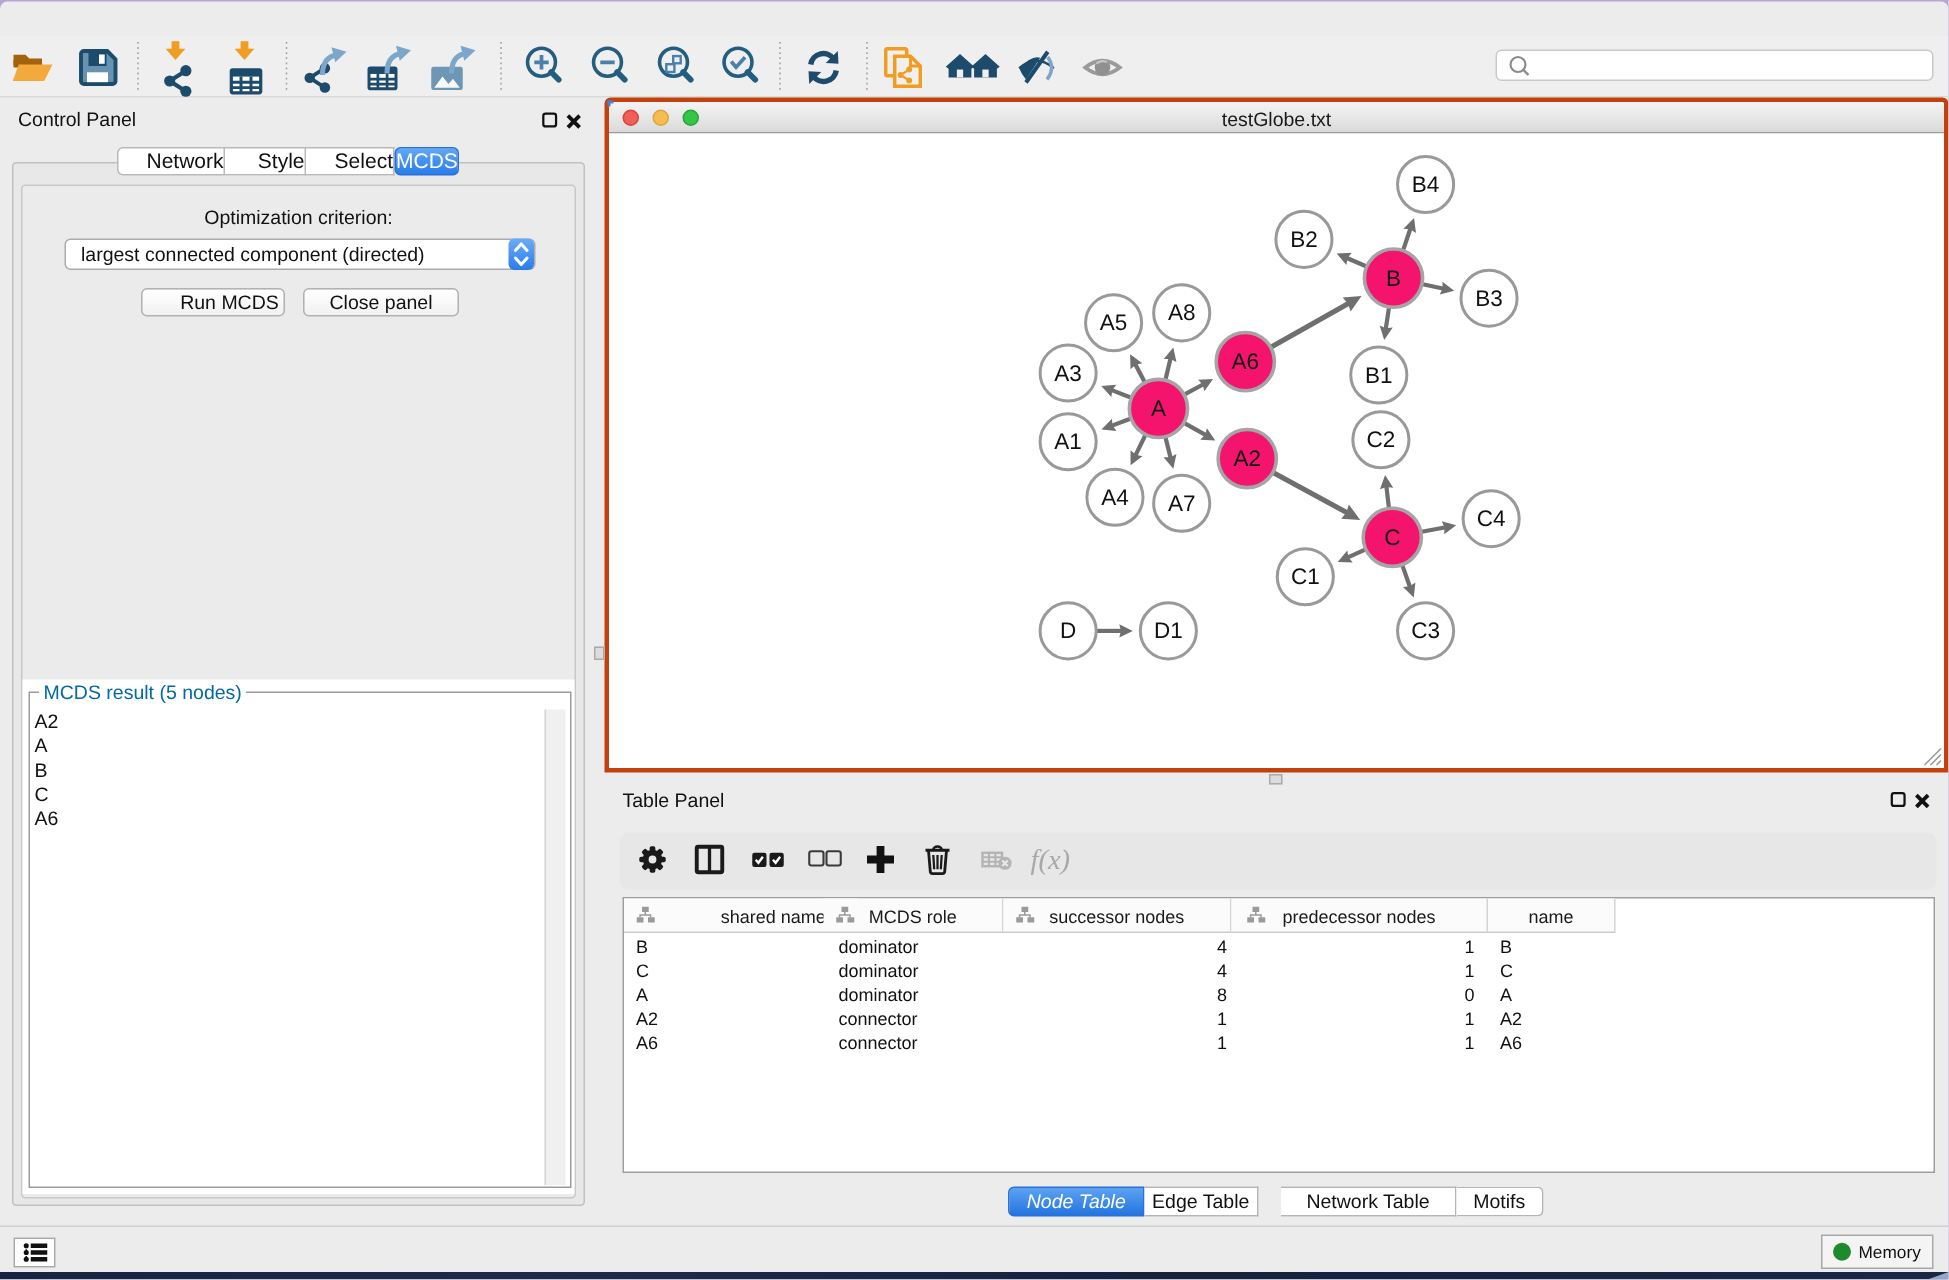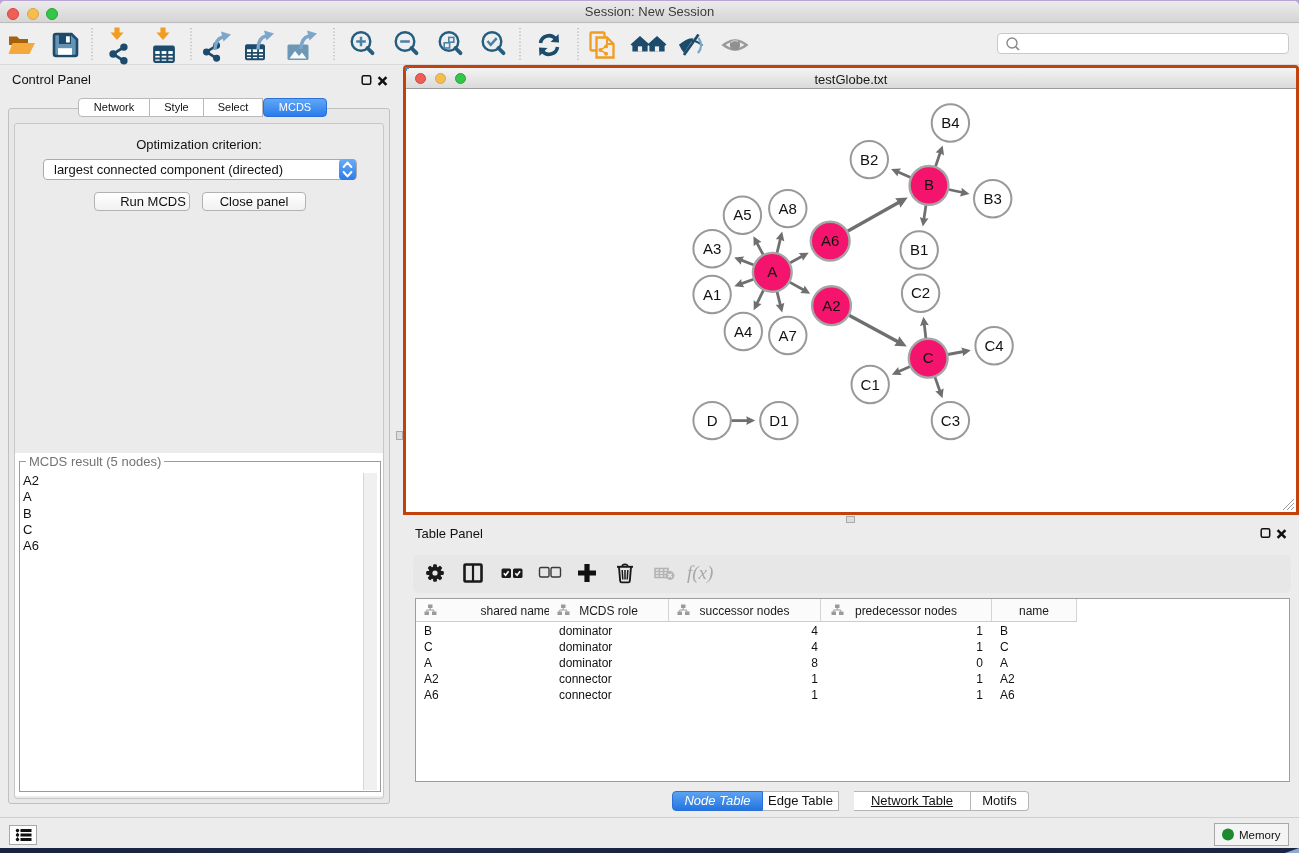--- a/index.html
+++ b/index.html
@@ -7,31 +7,31 @@
 body { font-family:"Liberation Sans", sans-serif; background:#b9a4d5; position:relative; }
 #app { position:absolute; left:0; top:1px; width:1299px; height:852px; background:#ececec; border-radius:5px 5px 0 0; overflow:hidden; }
 #titlebar { position:absolute; left:0; top:0; width:1299px; height:22px; background:linear-gradient(#ebebeb,#d5d5d5); border-bottom:1px solid #bcbcbc; border-radius:5px 5px 0 0; }
 .tl { position:absolute; top:7px; width:12px; height:12px; border-radius:50%; }
 #apptitle { position:absolute; top:3px; width:100%; text-align:center; font-size:13px; color:#3c3c3c; }
 #toolbar { position:absolute; left:0; top:23px; width:1299px; height:41px; background:#f0efef; border-bottom:1px solid #d9d9d9; }
 #searchbox { position:absolute; left:997px; top:9px; width:292px; height:21px; background:#fff; border:1px solid #c9c9c9; border-radius:4px; }
 
 #cp-title { position:absolute; left:12px; top:71px; font-size:13px; color:#111; }
 .winbtns { position:absolute; font-size:11px; color:#111; }
-.tab { position:absolute; top:97px; height:19px; z-index:5; background:#fff; border:1px solid #b9b9b9; font-size:11px; text-align:center; color:#111; line-height:17px; }
+.tab { position:absolute; top:97px; height:19px; z-index:5; background:#fff; border:1px solid #b9b9b9; font-size:14px; text-align:right; color:#111; line-height:17px; }
 #tab-mcds { background:linear-gradient(#61a7f5,#2a7ceb); color:#fff; border:1px solid #2a70d8; border-radius:4px; }
 #cp-outer { position:absolute; left:8px; top:107px; width:382px; height:696px; background:#e9e8e8; border:1px solid #c0c0c0; border-radius:3px; }
 #cp-inner { position:absolute; left:5px; top:14px; width:370px; height:676px; background:#ebebeb; border:1px solid #c8c8c8; border-radius:3px; }
 #opt-label { position:absolute; left:0; top:13px; width:100%; text-align:center; font-size:13px; color:#111; }
 #combo { position:absolute; left:28px; top:35px; width:314px; height:21px; background:#fff; border:1px solid #ababab; border-radius:4px; font-size:13px; color:#111; line-height:19px; padding-left:10px; }
 #combo-btn { position:absolute; right:0px; top:-1px; width:17px; height:21px; background:linear-gradient(#6babf8,#2a7ceb); border-radius:4px; }
 .btn { position:absolute; top:68px; height:19px; background:linear-gradient(#ffffff,#f1f1f1); border:1px solid #b2b2b2; border-radius:4px; font-size:13px; color:#111; text-align:center; line-height:17px; }
 #listbox { position:absolute; left:0px; top:329px; width:368px; height:343px; background:#fff; }
 #fieldset { position:absolute; left:4px; top:8px; width:362px; height:331px; border:1px solid #9b9b9b; }
-#fieldset-legend { position:absolute; left:6px; top:-8px; background:#fff; padding:0 3px; font-size:13px; color:#737373; }
+#fieldset-legend { position:absolute; left:6px; top:-8px; background:#fff; padding:0 3px; font-size:13px; color:#0369a1; }
 #mcds-items { position:absolute; left:3px; top:11px; font-size:13px; color:#111; line-height:16.3px; }
 #list-scroll { position:absolute; right:3px; top:11px; bottom:1px; width:14px; background:#f0f0f0; border-left:1px solid #d6d6d6; }
 
 #netwin { position:absolute; left:403px; top:64px; width:896px; height:450px; background:#fff; border:3px solid #c2410c; border-radius:4px 4px 0 0; }
 #nettitle { position:absolute; left:0; top:0; width:100%; height:21px; background:linear-gradient(#f4f4f4,#dadada); border-bottom:1px solid #9b9b9b; border-radius:4px 4px 0 0; }
 #netname { position:absolute; top:4px; width:100%; text-align:center; font-size:13px; color:#1a1a1a; }
 
 #tp-title { position:absolute; left:415px; top:525px; font-size:13px; color:#111; }
 #tbl-toolbar { position:absolute; left:413px; top:554px; width:878px; height:38px; background:#e8e7e7; border-radius:6px; }
 #tbl { position:absolute; left:415px; top:597px; width:875px; height:184px; background:#fff; border:1px solid #9e9e9e; }
@@ -40,26 +40,20 @@
 .trow { position:absolute; font-size:12px; color:#111; height:16px; line-height:16px; }
 .bottomtab { position:absolute; top:790px; height:20px; background:#fff; border:1px solid #b5b5b5; font-size:13px; color:#111; text-align:center; line-height:18px; }
 #statusbar { position:absolute; left:0; top:816px; width:1299px; height:31px; background:#ececec; border-top:1px solid #cfcfcf; }
 #memorybtn { position:absolute; left:1214px; top:822px; width:75px; height:23px; background:#f4f4f4; border:1px solid #a8a8a8; font-size:11px; color:#111; }
 #listbtn { position:absolute; left:9px; top:824px; width:28px; height:20px; background:#fdfdfd; border:1px solid #a8a8a8; }
 #bottomstrip { position:absolute; left:0; top:847px; width:1299px; height:5px; background:linear-gradient(90deg,#17233f,#1d2a4a 30%,#16213c 60%,#1a2644); }
 </style>
 </head>
 <body>
 <div id="app">
-  <div id="titlebar">
-    <div class="tl" style="left:7px;background:#f05f57;border:0.5px solid #d8453c;"></div>
-    <div class="tl" style="left:26.5px;background:#f5bd4f;border:0.5px solid #dba63d;"></div>
-    <div class="tl" style="left:46px;background:#33c648;border:0.5px solid #24a738;"></div>
-    <div id="apptitle">Session: New Session</div>
-  </div>
   <div id="toolbar">
     <svg width="1299" height="41" style="position:absolute;left:0;top:0;">
         <g transform="translate(22,21)">
           <path d="M-13,-8.5 h8 l2.5,2.5 h8.5 v4.5 h-19 z" fill="#a4610e"></path>
           <path d="M-13,-5 h19 v5 h-19 z" fill="#a4610e"></path>
           <path d="M-9.5,-2 h22.5 l-5.5,11 h-21 z" fill="#f4a93c"></path>
         </g>
         <g transform="translate(65,21)">
           <path d="M-11,-9 a2,2 0 0 1 2,-2 h15.5 l5.5,5.5 v14.5 a2,2 0 0 1 -2,2 h-19 a2,2 0 0 1 -2,-2 z" fill="#6793b2" stroke="#1d4b6b" stroke-width="2.6"></path>
           <rect x="-6" y="-10.2" width="12" height="9.2" fill="#1d4b6b"></rect>
@@ -188,21 +182,21 @@
       </div>
   </div>
   <div id="cp-title">Control Panel</div>
   <div class="winbtns" style="left:361px;top:73px;"><svg width="27" height="12">
         <rect x="1.2" y="1.8" width="8.5" height="8.5" rx="1.5" fill="none" stroke="#111" stroke-width="1.5"></rect>
         <path d="M18.5,2.2 l3,3 l3,-3 l1.8,1.8 l-3,3 l3,3 l-1.8,1.8 l-3,-3 l-3,3 l-1.8,-1.8 l3,-3 l-3,-3 z" fill="#111"></path>
       </svg></div>
   <div class="tab" style="left:78px;width:72px;border-radius:4px 0 0 4px;">Network</div>
   <div class="tab" style="left:150px;width:54px;border-left:0;">Style</div>
   <div class="tab" style="left:204px;width:59px;border-left:0;">Select</div>
-  <div class="tab" id="tab-mcds" style="left:263px;width:64px;">MCDS</div>
+  <div class="tab" id="tab-mcds" style="left:263px;width:43px;">MCDS</div>
   <div id="cp-outer">
     <div id="cp-inner">
       <div id="opt-label">Optimization criterion:</div>
       <div id="combo">largest connected component (directed)<div id="combo-btn"><svg width="17" height="21">
               <path d="M4.6,8 L8.5,3.6 L12.4,8" fill="none" stroke="#fff" stroke-width="2" stroke-linecap="round" stroke-linejoin="round"></path>
               <path d="M4.6,13 L8.5,17.4 L12.4,13" fill="none" stroke="#fff" stroke-width="2" stroke-linecap="round" stroke-linejoin="round"></path>
             </svg></div></div>
       <div class="btn" style="left:79px;width:96px;padding-left:22px;">Run MCDS</div>
       <div class="btn" style="left:187px;width:104px;">Close panel</div>
       <div id="listbox">
@@ -420,21 +414,21 @@
       <div class="trow" style="left:420px;top:72px;width:147px;text-align:right;">1</div>
       <div class="trow" style="left:584px;top:72px;">A2</div>
       <div class="trow" style="left:8px;top:88px;">A6</div>
       <div class="trow" style="left:143px;top:88px;">connector</div>
       <div class="trow" style="left:260px;top:88px;width:142px;text-align:right;">1</div>
       <div class="trow" style="left:420px;top:88px;width:147px;text-align:right;">1</div>
       <div class="trow" style="left:584px;top:88px;">A6</div>
   </div>
   <div class="bottomtab" style="left:672px;width:91px;border-radius:4px 0 0 4px;background:linear-gradient(#5da3f2,#2374e0);color:#fff;border-color:#2a70d8;font-style:italic;">Node Table</div>
   <div class="bottomtab" style="left:763px;width:76px;border-left:0;">Edge Table</div>
-  <div class="bottomtab" style="left:854px;width:117px;border-left:0;text-decoration:underline;">Network Table</div>
+  <div class="bottomtab" style="left:854px;width:117px;border-left:0;">Network Table</div>
   <div class="bottomtab" style="left:971px;width:58px;border-left:0;border-radius:0 4px 4px 0;">Motifs</div>
   <div id="statusbar"></div>
     <div style="position:absolute;left:396px;top:430px;width:7px;height:9px;background:#dcdcdc;border:1px solid #aaa;"></div>
     <div style="position:absolute;left:846px;top:515px;width:9px;height:7px;background:#dcdcdc;border:1px solid #aaa;"></div>
   <div id="listbtn">
       <svg width="26" height="18" style="position:absolute;left:1px;top:0px;">
         <circle cx="6.5" cy="4.5" r="1.7" fill="#111"></circle>
         <rect x="9.5" y="3.0" width="11" height="3" fill="#111"></rect>
         <circle cx="6.5" cy="9" r="1.7" fill="#111"></circle>
         <rect x="9.5" y="7.5" width="11" height="3" fill="#111"></rect>

